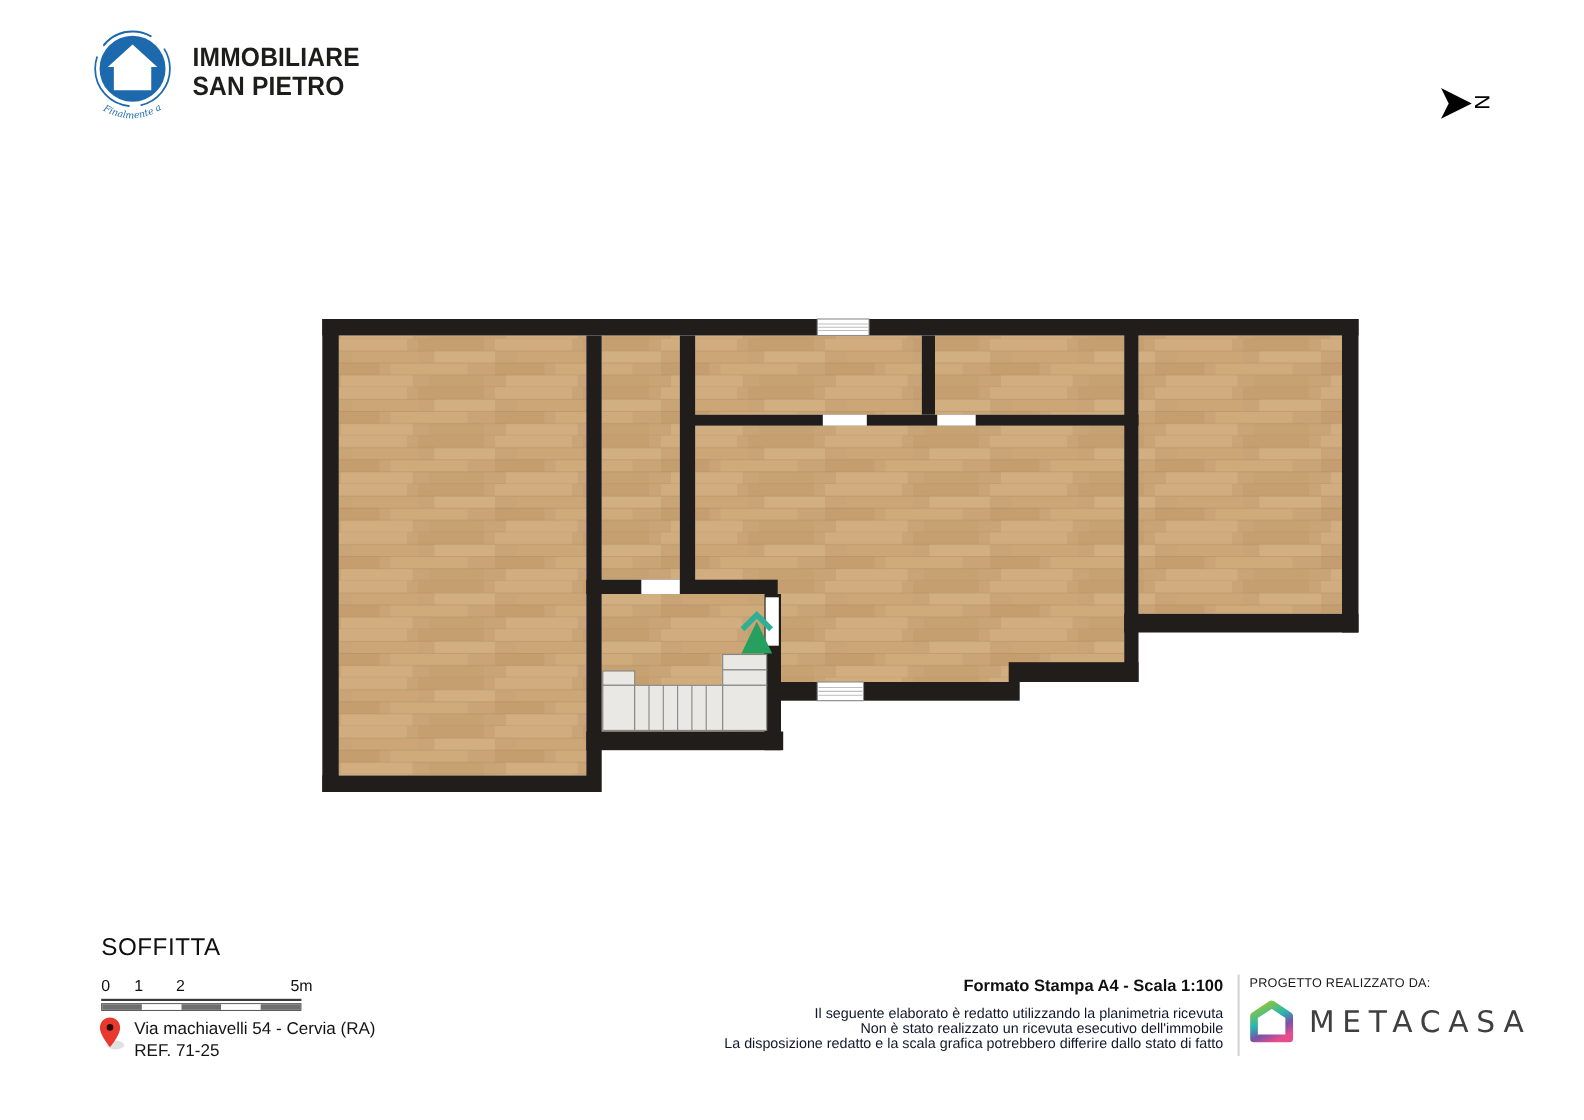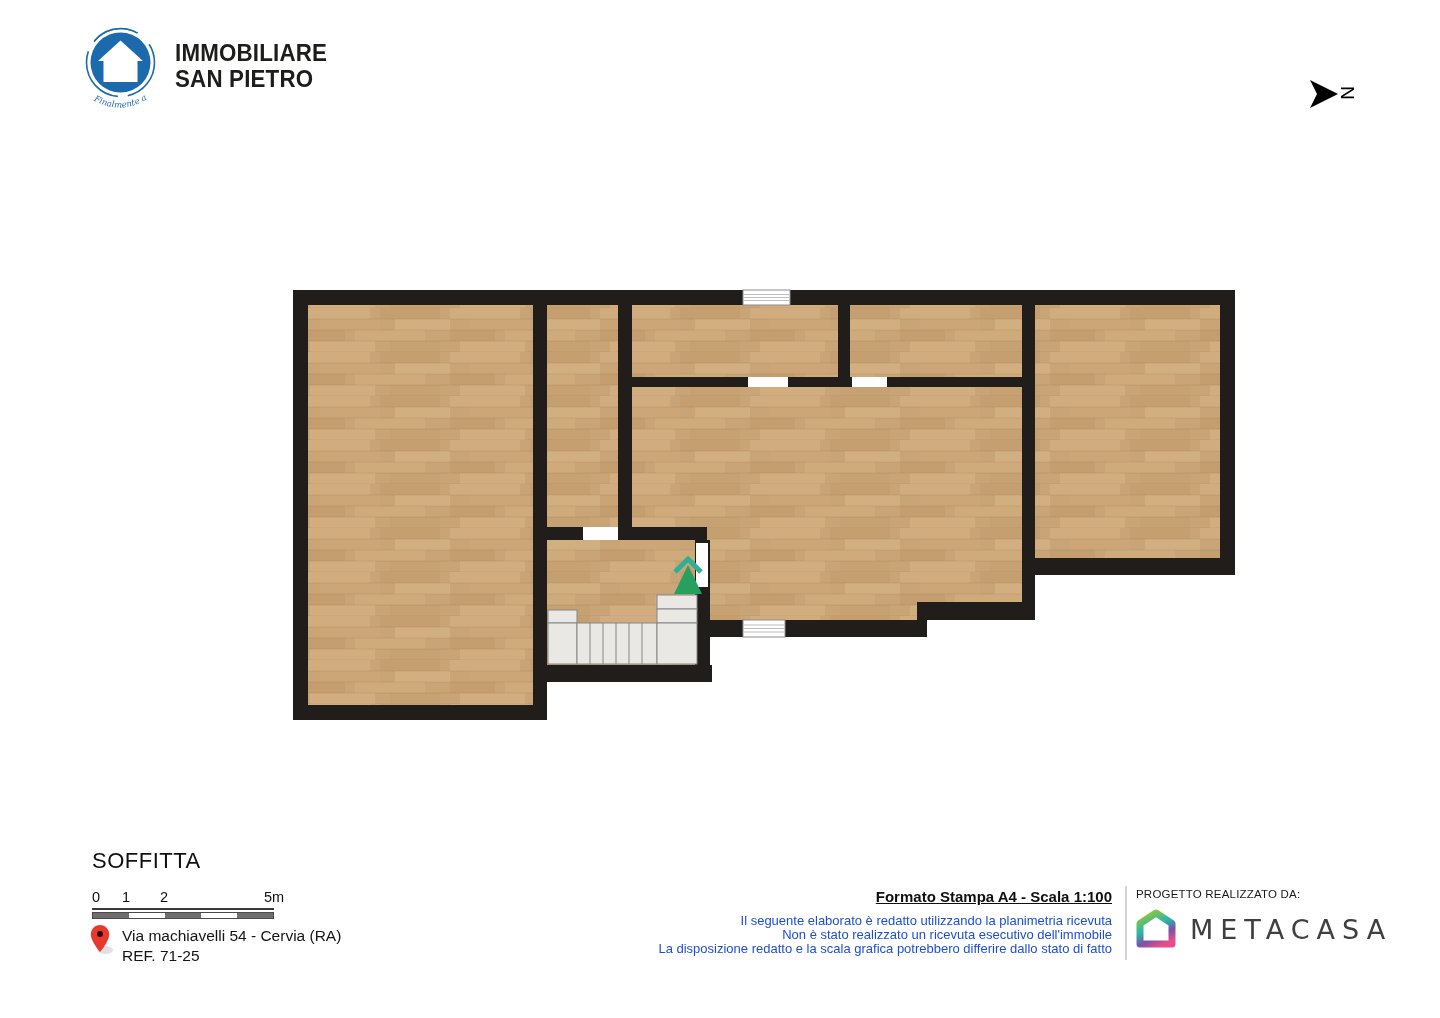--- a/index.html
+++ b/index.html
@@ -24,22 +24,22 @@
   .sb-0{left:0;} .sb-1{left:30px;} .sb-2{left:68px;} .sb-5{left:172px;}
   .scalebar .bar{width:182px;border-top:2.5px solid #3a3a3a;margin-top:2px;padding-top:1.5px;}
   .scalebar .segs{display:flex;height:5px;border:1px solid #4a4a4a;}
   .scalebar .segs div{flex:1;}
   .seg-dark{background:#6e6e6e;} .seg-light{background:#fdfdfd;}
   .address{position:absolute;left:90px;top:924px;display:flex;align-items:flex-start;}
   .address .pin{width:24px;height:36px;margin-right:8px;}
   .address .lines{font-size:15.5px;line-height:19.5px;color:#141414;padding-top:2px;}
   
   .printinfo{position:absolute;right:328px;top:888px;width:620px;text-align:right;}
-  .printinfo .fmt{font-size:15px;font-weight:bold;color:#101010;margin-bottom:9px;text-decoration:underline;}
-  .printinfo .disc{font-size:13px;color:#1d4ed8;line-height:13.8px;}
+  .printinfo .fmt{font-size:15px;font-weight:bold;color:#101010;margin-bottom:9px;}
+  .printinfo .disc{font-size:13px;color:#0f172a;line-height:13.8px;}
   .vdivider{position:absolute;left:1125px;top:886px;width:2px;height:74px;background:#d4d4d4;}
   .credit{position:absolute;left:1136px;top:888px;}
   .credit .lbl{font-size:11.5px;color:#1a1a1a;letter-spacing:.2px;}
   .credit .row{display:flex;align-items:center;margin-top:9px;}
   .credit .row svg{width:40px;height:40px;}
   .credit .word{margin-left:14px;font-size:27px;color:#3f3f3f;letter-spacing:7px;font-family:"DejaVu Sans",sans-serif;text-align:right;}
 </style>
 </head>
 <body>
 

